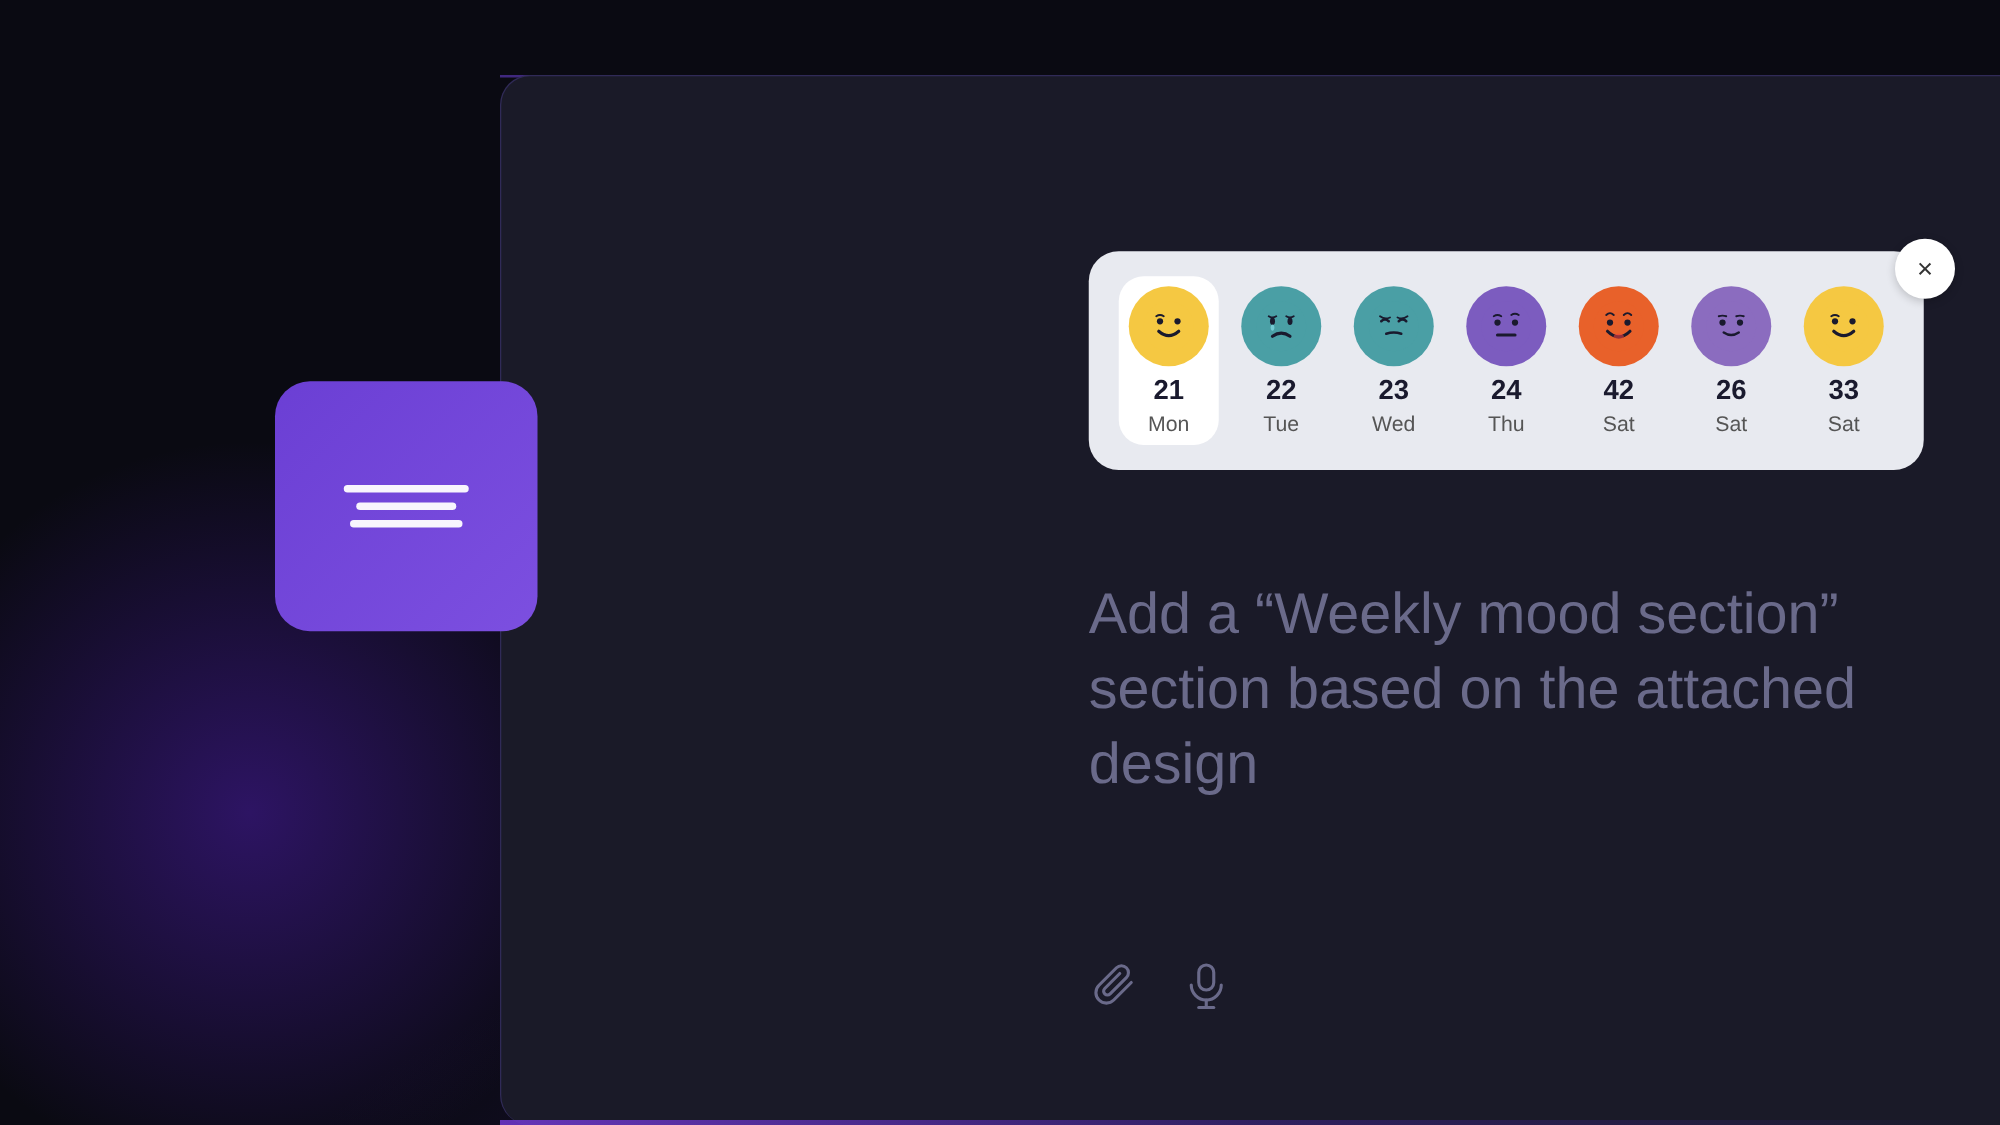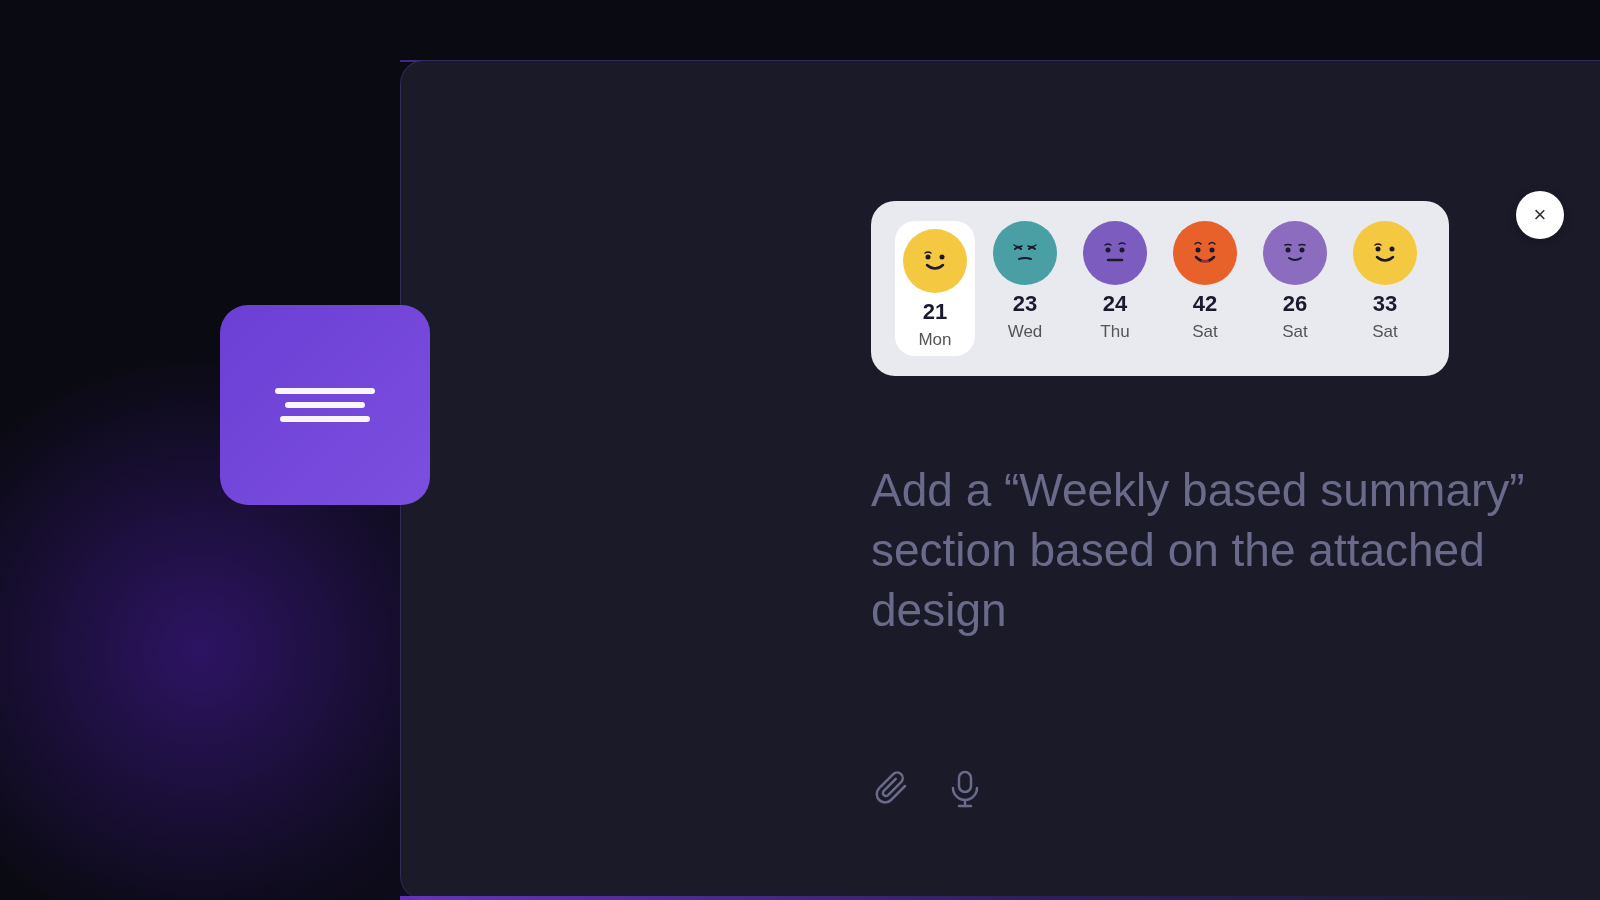--- a/index.html
+++ b/index.html
@@ -86,20 +86,21 @@
     
     .mood-card {
       position: absolute;
       top: 140px;
       left: 470px;
       background: #e8eaf0;
       border-radius: 24px;
       padding: 20px 24px;
       display: flex;
       gap: 10px;
+      align-items: center;
       z-index: 20;
     }
 
     .day-item {
       display: flex;
       flex-direction: column;
       align-items: center;
       gap: 8px;
       min-width: 80px;
     }
@@ -250,20 +251,39 @@
 
           <path d="M14 26 Q22 33 30 26" stroke="#1a1a2e" stroke-width="2.5" fill="none" stroke-linecap="round"></path>
 
           <path d="M12 14 Q15 12 18 14" stroke="#1a1a2e" stroke-width="1.5" fill="none" stroke-linecap="round"></path>
         </svg>
       </div>
       <span class="day-number">21</span>
       <span class="day-name">Mon</span>
     </div>
 
+    <div class="day-item">
+      <div class="mood-circle face-teal">
+        <svg width="44" height="44" viewBox="0 0 44 44">
+          <circle cx="22" cy="22" r="20" fill="#4a9fa5"></circle>
+
+          <ellipse cx="15" cy="18" rx="2" ry="3" fill="#1a1a2e"></ellipse>
+          <ellipse cx="29" cy="18" rx="2" ry="3" fill="#1a1a2e"></ellipse>
+
+          <ellipse cx="15" cy="23" rx="1.5" ry="2.5" fill="#7dd4e0" opacity="0.8"></ellipse>
+
+          <path d="M15 30 Q22 25 29 30" stroke="#1a1a2e" stroke-width="2.5" fill="none" stroke-linecap="round"></path>
+
+          <path d="M12 14 Q15 16 18 14" stroke="#1a1a2e" stroke-width="1.5" fill="none" stroke-linecap="round"></path>
+          <path d="M26 14 Q29 16 32 14" stroke="#1a1a2e" stroke-width="1.5" fill="none" stroke-linecap="round"></path>
+        </svg>
+      </div>
+      <span class="day-number">22</span>
+      <span class="day-name">Tue</span>
+    </div>
 
     <div class="day-item">
       <div class="mood-circle face-teal2">
         <svg width="44" height="44" viewBox="0 0 44 44">
           <circle cx="22" cy="22" r="20" fill="#4a9fa5"></circle>
 
           <path d="M12 18 Q15 15 18 18" stroke="#1a1a2e" stroke-width="2" fill="none" stroke-linecap="round"></path>
           <path d="M26 18 Q29 15 32 18" stroke="#1a1a2e" stroke-width="2" fill="none" stroke-linecap="round"></path>
 
           <path d="M16 28 Q22 26 28 28" stroke="#1a1a2e" stroke-width="2" fill="none" stroke-linecap="round"></path>
@@ -346,21 +366,21 @@
         </svg>
       </div>
       <span class="day-number">33</span>
       <span class="day-name">Sat</span>
     </div>
 
   </div>
 
   <button class="close-button">×</button>
 
-  <div class="message-text">Add a “Weekly based summary” section based on the attached design</div>
+  <div class="message-text">Add a “Weekly mood section” section based on the attached design</div>
 
   <div class="bottom-toolbar">
 
     <div class="toolbar-icon">
       <svg width="40" height="40" viewBox="0 0 40 40" fill="none">
         <path d="M32 18L18 32C14.7 35.3 9.5 35.3 6.2 32C2.9 28.7 2.9 23.5 6.2 20.2L20.2 6.2C22.4 4 25.9 4 28.1 6.2C30.3 8.4 30.3 11.9 28.1 14.1L15.1 27.1C13.9 28.3 12 28.3 10.8 27.1C9.6 25.9 9.6 24 10.8 22.8L22.8 10.8" stroke="#6a6a8a" stroke-width="2.5" stroke-linecap="round" stroke-linejoin="round"></path>
       </svg>
     </div>
 
     <div class="toolbar-icon">

